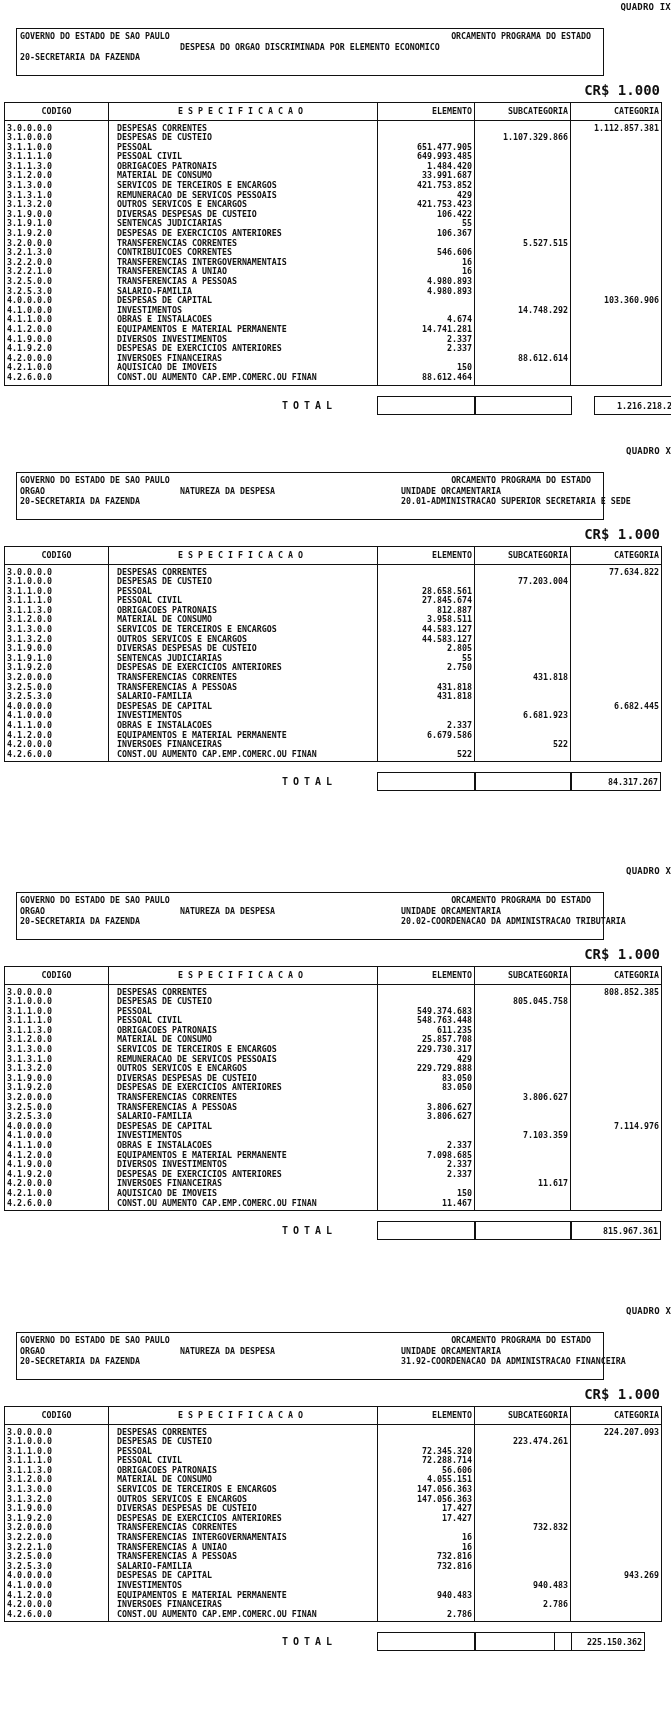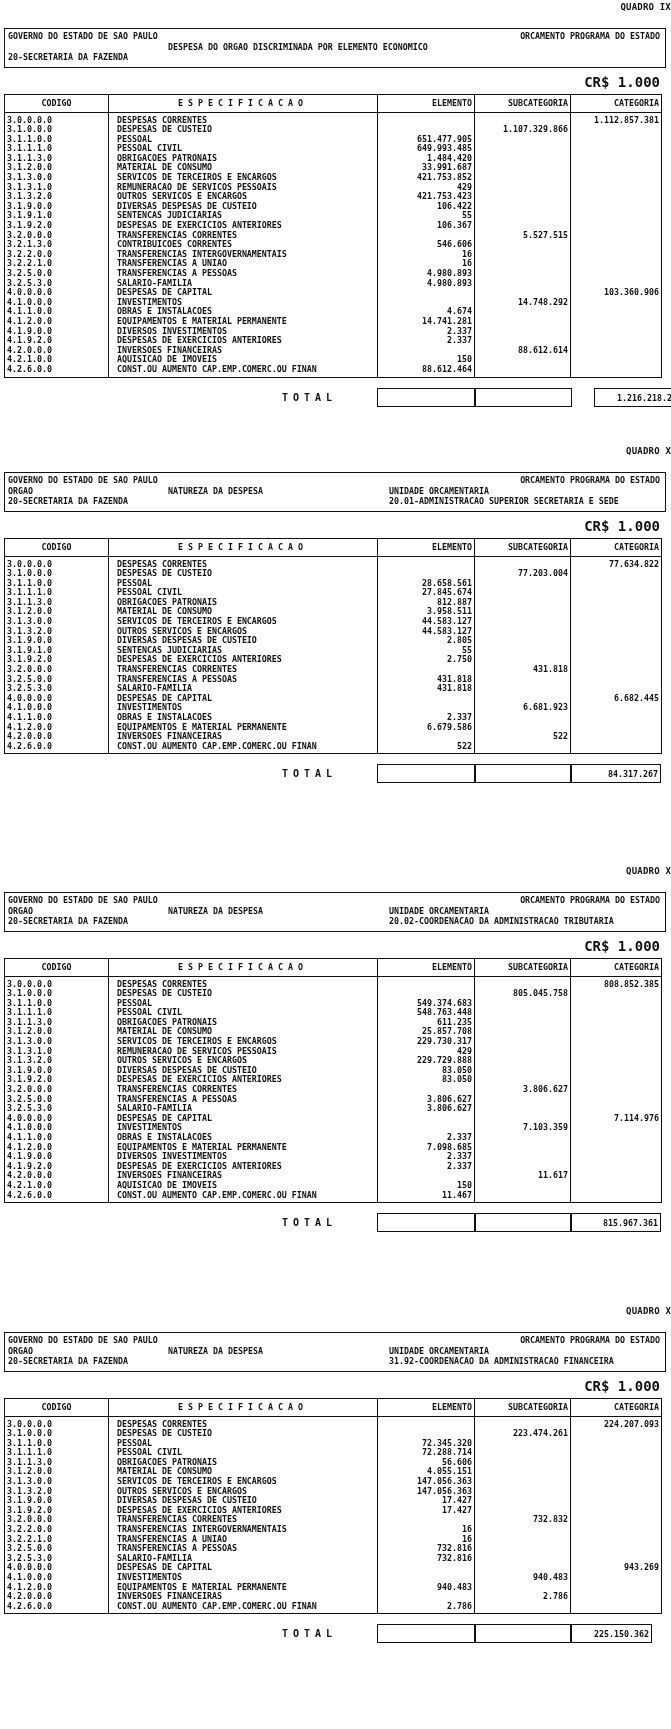--- a/index.html
+++ b/index.html
@@ -1,25 +1,25 @@
 <!DOCTYPE html>
 <html><head>
 <meta charset="utf-8">
 <style>
   html, body { margin:0; padding:0; background:#ffffff; }
   body { width:671px; height:1729px; position:relative; overflow:hidden;
          font-family:"DejaVu Sans Mono","Liberation Mono",monospace; color:#111; }
   .doc { position:absolute; left:0; top:0; width:671px; }
   .quadro-title { text-align:right; font-weight:bold; font-size:9px; letter-spacing:0.2px; }
-  .header-box { position:relative; margin-left:4px; width:662px; border:1.5px solid #111;
-                font-size:8.3px; font-weight:bold; line-height:10.5px; padding:2px 0 4px 3px; box-sizing:border-box; }
+  .header-box { position:relative; margin-left:16px; width:588px; border:1.5px solid #111;
+                font-size:8.3px; font-weight:bold; line-height:10.5px; padding:2px 0 12px 3px; box-sizing:border-box; }
   .header-box .row { position:relative; height:10.5px; white-space:nowrap; }
   .header-box .l { position:absolute; left:0; }
   .header-box .c { position:absolute; left:160px; }
-  .header-box .r { position:absolute; right:5px; }
+  .header-box .r { position:absolute; right:12px; }
   .header-box .m { position:absolute; left:381px; }
   .unit { text-align:right; width:660px; font-size:14px; font-weight:bold; }
   table.main { border-collapse:collapse; margin-left:4px; width:657px; table-layout:fixed; }
   table.main col.c1 { width:104px; } table.main col.c2 { width:269px; }
   table.main col.c3 { width:97px; } table.main col.c4 { width:96px; } table.main col.c5 { width:91px; }
   table.main th { border:1.5px solid #111; font-size:8.3px; font-weight:bold; height:17px; padding:0 2px; }
   table.main th.spec { letter-spacing:5px;margin-top:11px; }
   table.main th.num { text-align:right; }
   table.main td { border-left:1.5px solid #111; border-right:1.5px solid #111;
                   font-size:8.3px; font-weight:bold; line-height:9.6px; height:9.6px; padding:0 2px; white-space:nowrap; overflow:hidden; }
@@ -840,17 +840,17 @@
               <td class="num">2.786</td>
               <td class="num"></td>
               <td class="num"></td>
             </tr>
           </tbody>
     </table>
     <div class="total-row" style="margin-top: 10px;">
       <span class="total-label">TOTAL</span>
       <div class="total-box" style="left:377px;width:99px;"></div>
       <div class="total-box" style="left:474px;width:98px;"></div>
-      <div class="total-box" style="left:570px;width:82px;">225.150.362</div>
+      <div class="total-box" style="left:554px;width:91px;">225.150.362</div>
     </div>
   </div>
 </div>
 </div>
 
 </body></html>

